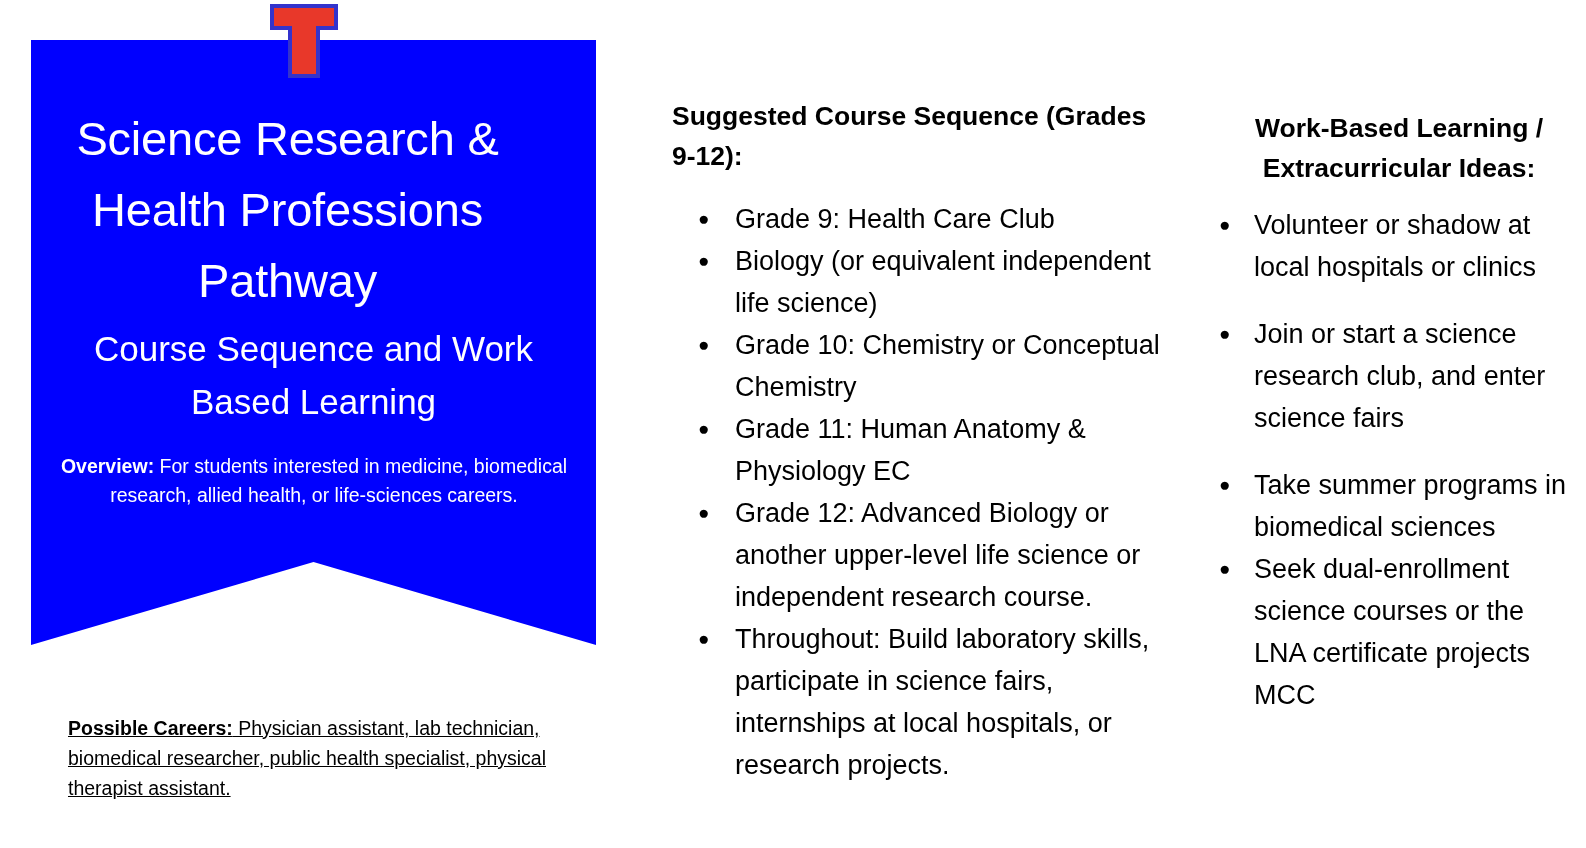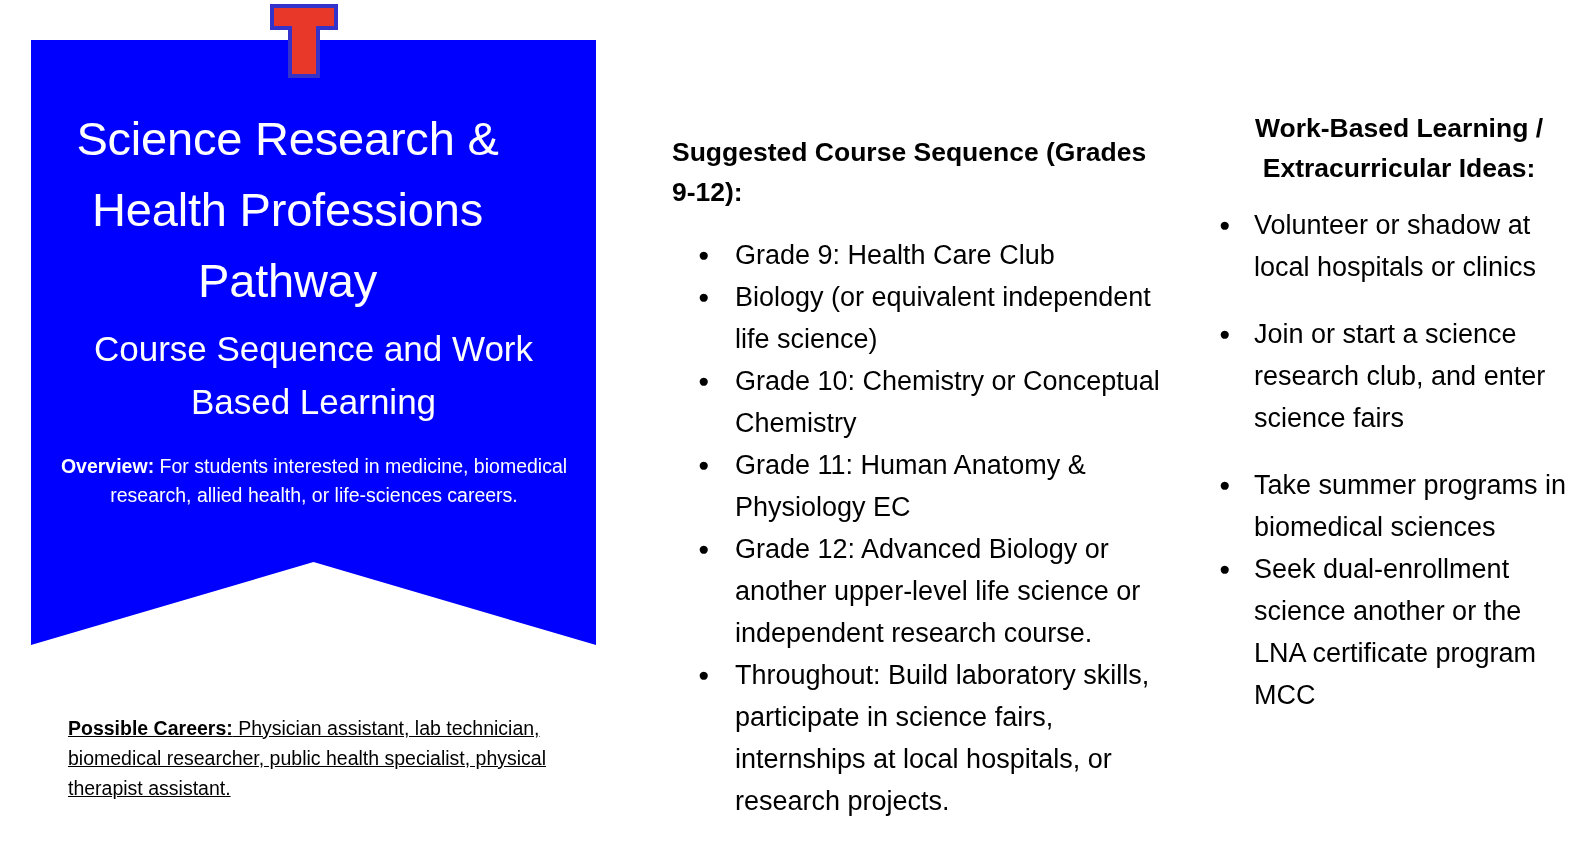--- a/index.html
+++ b/index.html
@@ -129,21 +129,20 @@
   .col-heading {
     font-weight: bold;
     font-size: 26.5px;
     line-height: 40px;
     color: #000000;
     margin: 0;
   }
   #middle-column .col-heading {
     text-align: left;
     padding-top: 96px;
-    margin-top: 36px;
   }
   #right-column .col-heading {
     text-align: center;
     padding-top: 108px;
   }
 
   ul.bullets {
     list-style: none;
     margin: 0;
     padding: 0;
@@ -223,15 +222,15 @@
     <li><span class="dot">●</span><span>Throughout: Build laboratory skills, participate in science fairs, internships at local hospitals, or research projects.</span></li>
   </ul>
 </div>
 
 <div id="right-column" class="column">
   <div class="col-heading">Work-Based Learning / Extracurricular Ideas:</div>
   <ul class="bullets" id="right-bullets">
     <li><span class="dot">●</span><span>Volunteer or shadow at local hospitals or clinics</span></li>
     <li><span class="dot">●</span><span>Join or start a science research club, and enter science fairs</span></li>
     <li class="tight"><span class="dot">●</span><span>Take summer programs in biomedical sciences</span></li>
-    <li class="tight"><span class="dot">●</span><span>Seek dual-enrollment science another or the LNA certificate program MCC</span></li>
+    <li class="tight"><span class="dot">●</span><span>Seek dual-enrollment science courses or the LNA certificate projects MCC</span></li>
   </ul>
 </div>
 
 </body></html>

